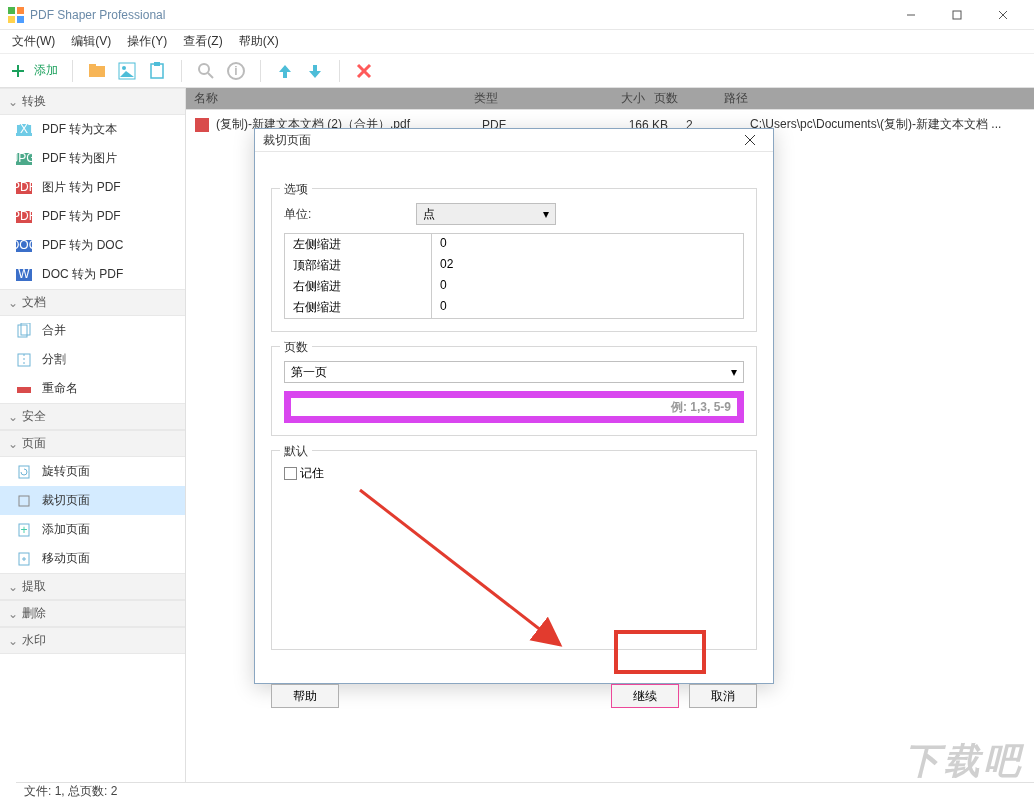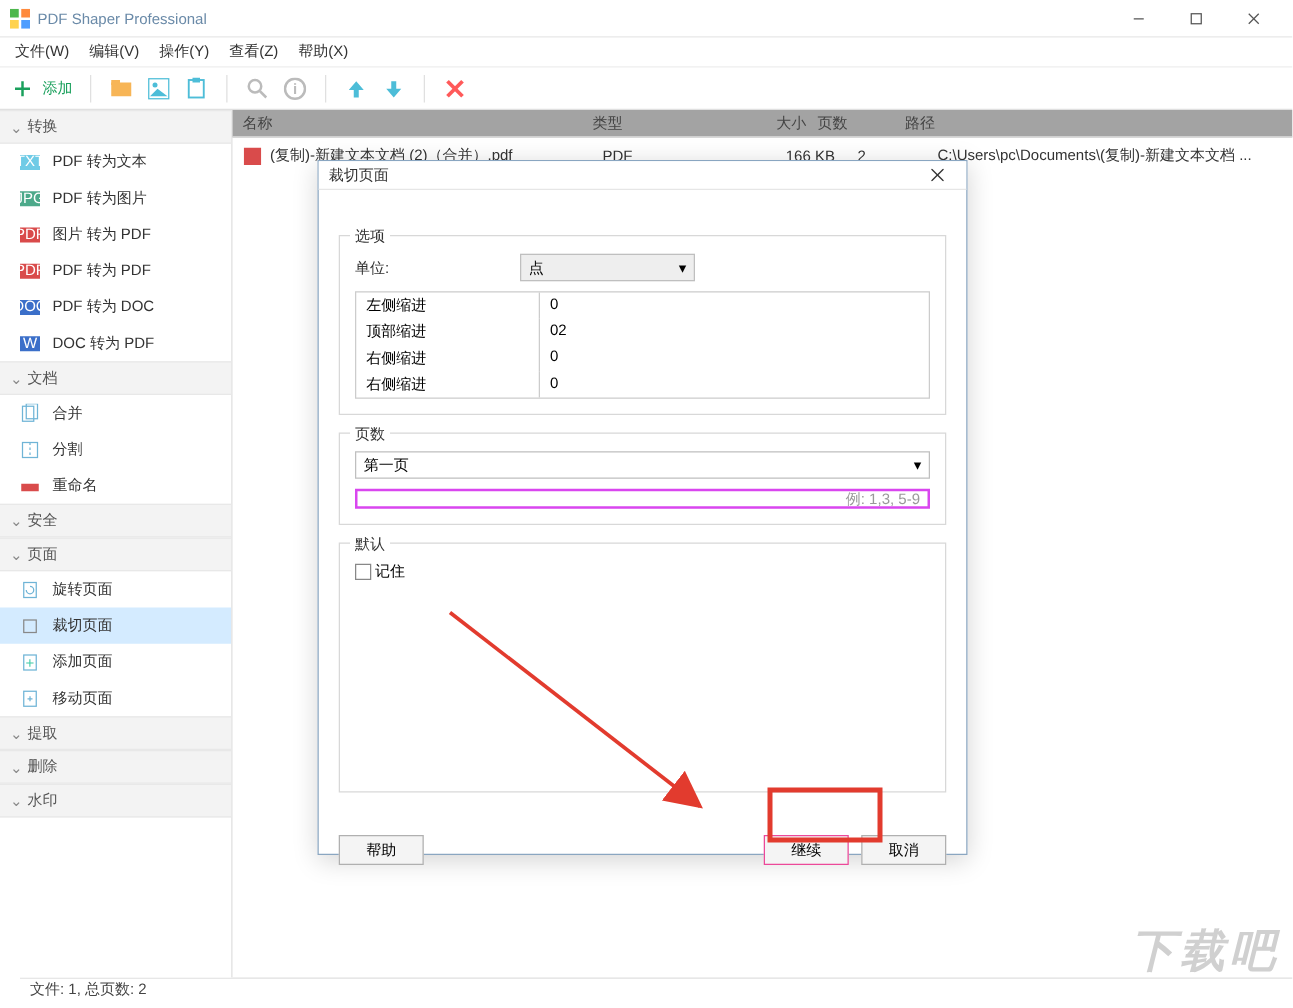--- a/index.html
+++ b/index.html
@@ -48,21 +48,21 @@
 .fieldset .legend { position: absolute; top: -8px; left: 8px; background: #fff; padding: 0 4px; color: #333; }
 .formrow { display: flex; align-items: center; gap: 12px; margin-bottom: 8px; }
 .formrow label { width: 120px; color: #333; }
 .combo { flex: 0 0 140px; height: 22px; border: 1px solid #bfbfbf; background: #eee; display:flex; align-items:center; padding:0 6px; justify-content:space-between; }
 .combo.wide { flex: 1; background:#fff; }
 .gridbox { border: 1px solid #ccc; }
 .gridrow { display:flex;gap:16px; }
 .gridrow > div { padding: 2px 8px; }
 .gridlbl { width: 130px; }
 .gridval { border-left: 1px solid #ccc; flex:1; }
-.txt { border:2px solid #d946ef; height:16px; padding:0 6px; color:#999; display:flex; align-items:center; }
+.txt { border:7px solid #d946ef; height:32px; padding:0 6px; color:#999; display:flex; align-items:center;font-weight:bold; }
 .checkbox { display:flex; align-items:center; gap:3px; }
 .checkbox .box { width:13px; height:13px; border:1px solid #888; }
 .dfooter { padding: 10px 16px 16px 16px; display:flex; }
 .dbtn { width: 68px; height: 24px; border:1px solid #b0b0b0; background:#f4f4f4; display:flex; align-items:center; justify-content:center; }
 .dbtn.primary { border:1px solid #ec4899; }
 .redframe { position:absolute; border:4px solid #e23b2e; pointer-events:none; }
 
 
 .arrow { position: absolute; pointer-events:none; }
 

